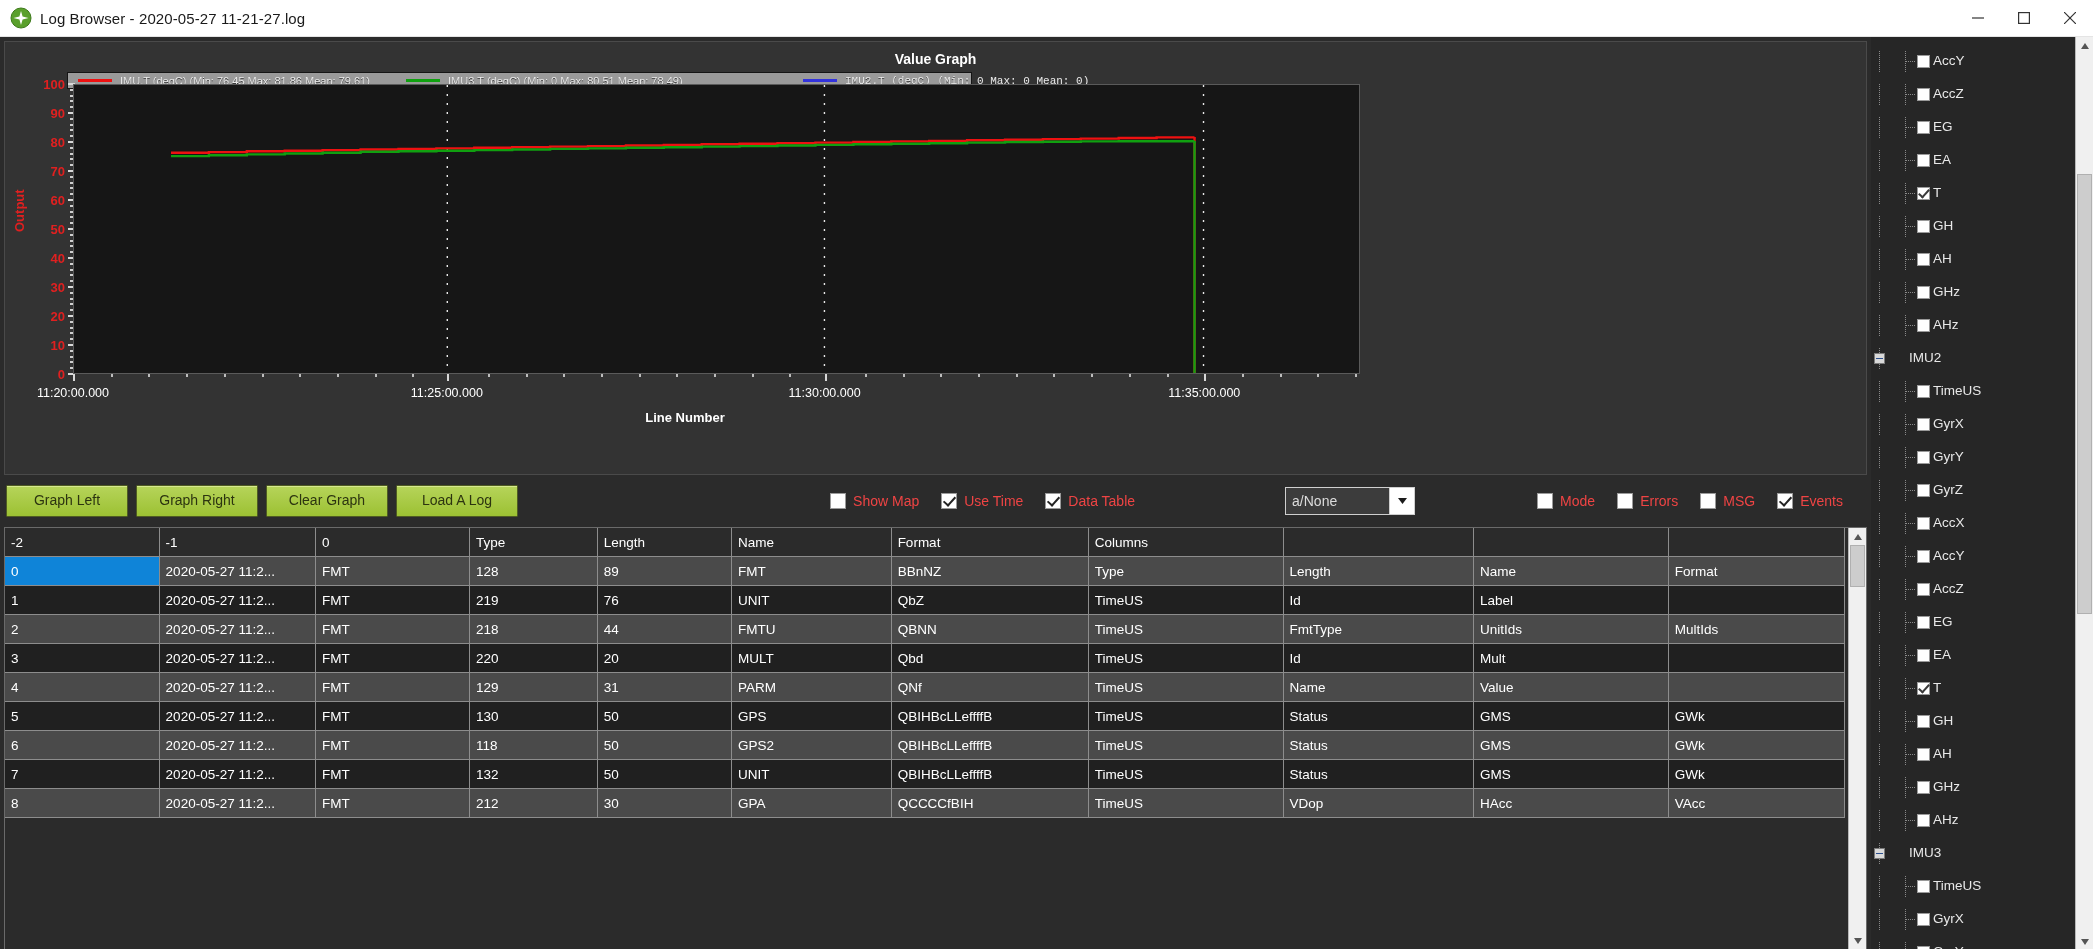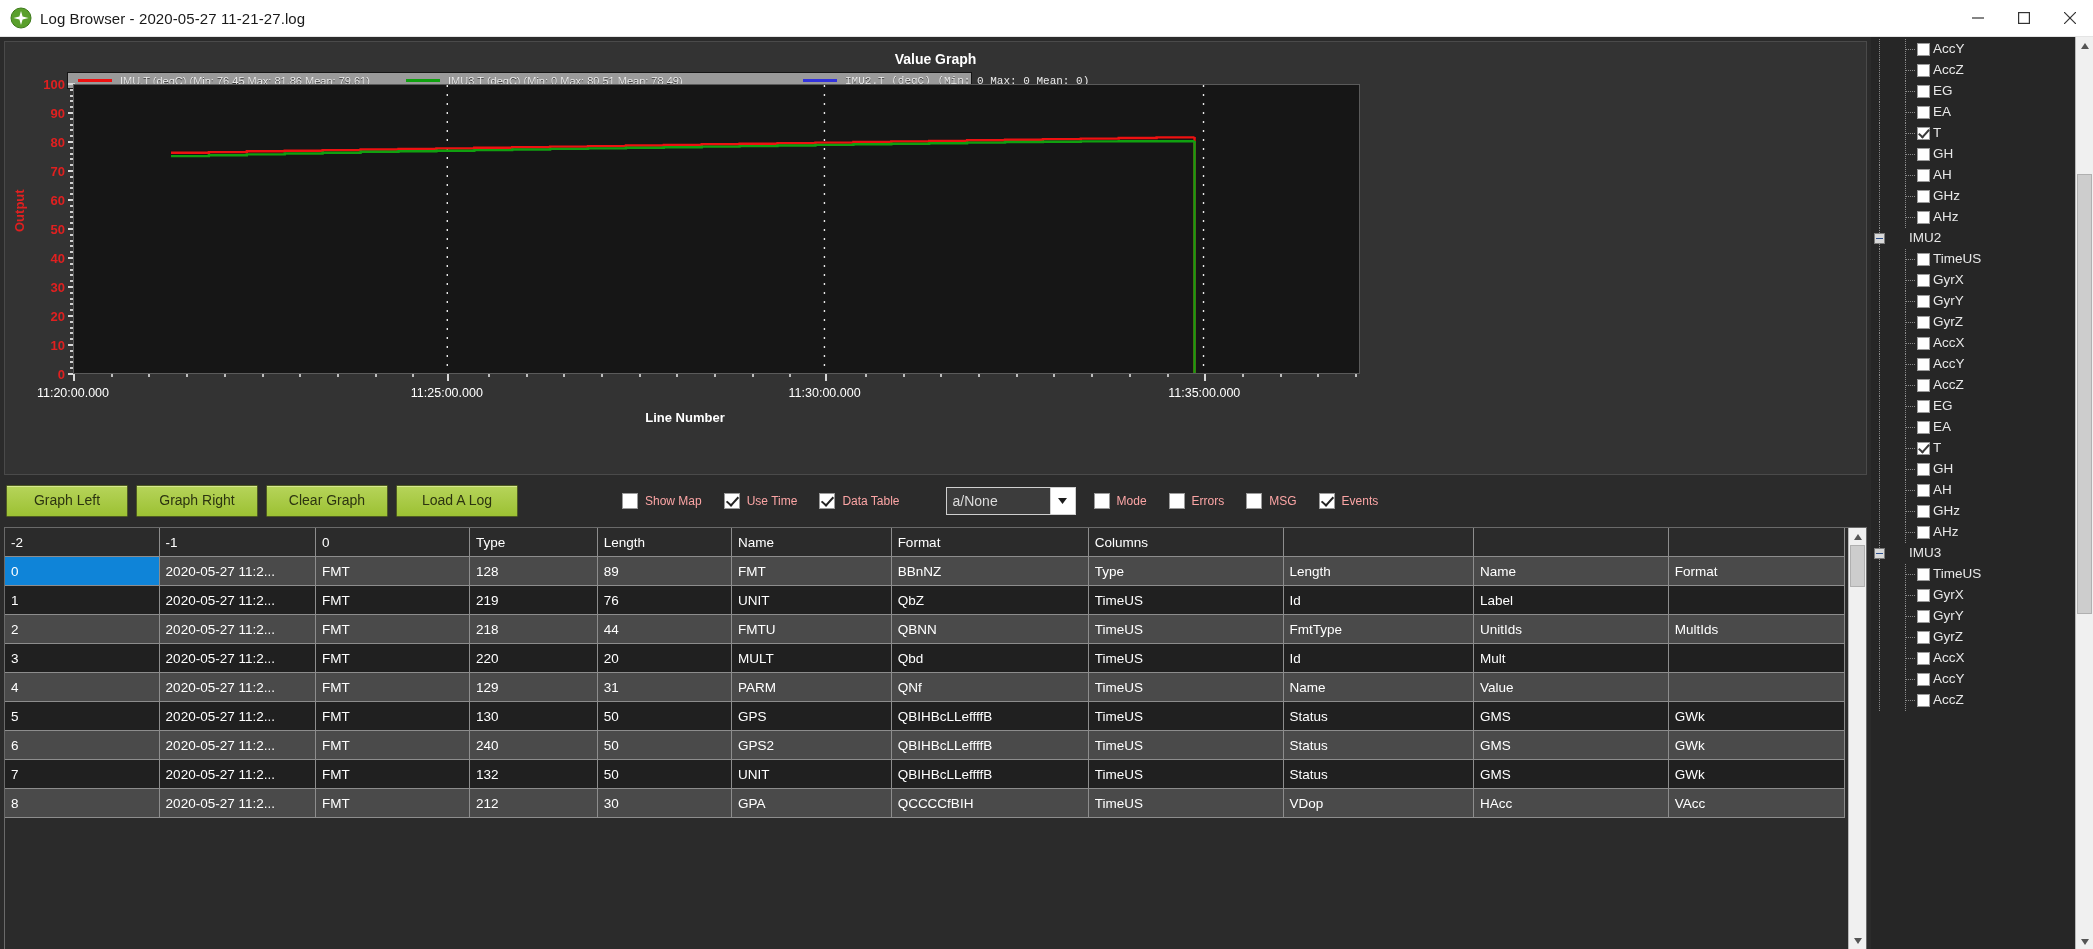--- a/index.html
+++ b/index.html
@@ -60,38 +60,38 @@
   #plot svg{display:block;}
 
   #xticks{position:absolute;left:68px;top:332px;width:1290px;height:10px;}
   .xmajor{position:absolute;top:0;width:2px;height:7px;background:#d8d8d8;}
   .xminor{position:absolute;top:0;width:2px;height:3px;background:#bdbdbd;}
   #xlabels{position:absolute;left:0;top:344px;width:1360px;height:18px;}
   .xlab{position:absolute;color:#ffffff;font-size:12.5px;transform:translateX(-50%);white-space:nowrap;}
   #xlabel-title{position:absolute;top:368px;left:0;width:1360px;text-align:center;color:#ffffff;font-size:13px;font-weight:bold;}
 
   
-  #toolbar{height:52px;display:flex;align-items:center;padding:0 6px;background:#2b2b2b;}
+  #toolbar{height:52px;display:flex;align-items:center;padding:0 6px;background:#2b2b2b;justify-content:space-between;}
   .gbtn{
     height:30px;min-width:96px;padding:0 12px;margin-right:8px;
     background:linear-gradient(#b6d45a,#9cc133);
     border:1px solid #4f5c22;border-radius:1px;
     color:#2c3410;font-size:14px;line-height:28px;text-align:center;cursor:pointer;
     box-shadow:inset 0 1px 0 #d6e98f;
   }
   .chk-wrap{display:flex;align-items:center;margin-right:22px;cursor:pointer;}
   .chk{
     width:16px;height:16px;background:#ffffff;border:1px solid #9a9a9a;
     margin-right:7px;flex:0 0 auto;position:relative;box-sizing:border-box;
   }
   .chk.on::after{
     content:"";position:absolute;left:4px;top:0px;width:5px;height:10px;
     border:solid #222;border-width:0 2px 2px 0;transform:rotate(42deg);
   }
-  .chk-label{color:#fca5a5;font-size:12px;white-space:nowrap;}
+  .chk-label{color:#ef4444;font-size:14px;white-space:nowrap;}
   #combo{
     width:130px;height:28px;margin:0 18px 0 24px;display:flex;align-items:stretch;
     border:1px solid #cfcfcf;background:#3c3c3c;box-sizing:border-box;cursor:pointer;
   }
   #combo-value{flex:1;color:#dcdcdc;font-size:14px;line-height:26px;padding-left:6px;white-space:nowrap;overflow:hidden;}
   #combo-arrow{
     width:24px;background:#ffffff;display:flex;align-items:center;justify-content:center;
     border-left:1px solid #cfcfcf;
   }
 
@@ -119,21 +119,21 @@
   }
   .sb-arrow{width:17px;height:17px;background:#f0f0f0;display:flex;align-items:center;justify-content:center;flex:0 0 auto;}
   .sb-thumb{width:15px;background:#cdcdcd;border:1px solid #b0b0b0;box-sizing:border-box;flex:0 0 auto;}
   .sb-track{flex:1;width:17px;background:#f0f0f0;}
 
   
   #tree{
     width:205px;background:#262626;overflow:hidden;position:relative;
     padding-top:2px;box-sizing:border-box;
   }
-  .node{height:21px;display:flex;align-items:center;position:relative;}
+  .node{height:21px;display:flex;align-items:center;position:relative;margin-top:12px;}
   .expander{
     position:absolute;left:3px;top:5px;width:11px;height:11px;
     background:#d9d9d9;border:1px solid #7b7b7b;box-sizing:border-box;
     display:flex;align-items:center;justify-content:center;cursor:pointer;
   }
   .expander i{display:block;width:7px;height:1px;background:#2b4f8e;}
   .vline{position:absolute;left:8px;top:0;width:1px;height:21px;
     background-image:linear-gradient(#8a8a8a 50%, transparent 50%);background-size:1px 2px;}
   .vline2{position:absolute;left:34px;top:0;width:1px;height:21px;
     background-image:linear-gradient(#8a8a8a 50%, transparent 50%);background-size:1px 2px;}
@@ -495,21 +495,21 @@
                   <td>QBIHBcLLeffffB</td>
                   <td>TimeUS</td>
                   <td>Status</td>
                   <td>GMS</td>
                   <td>GWk</td>
                 </tr>
                 <tr class="odd">
                   <td>6</td>
                   <td>2020-05-27 11:2...</td>
                   <td>FMT</td>
-                  <td>240</td>
+                  <td>118</td>
                   <td>50</td>
                   <td>GPS2</td>
                   <td>QBIHBcLLeffffB</td>
                   <td>TimeUS</td>
                   <td>Status</td>
                   <td>GMS</td>
                   <td>GWk</td>
                 </tr>
                 <tr class="even">
                   <td>7</td>

